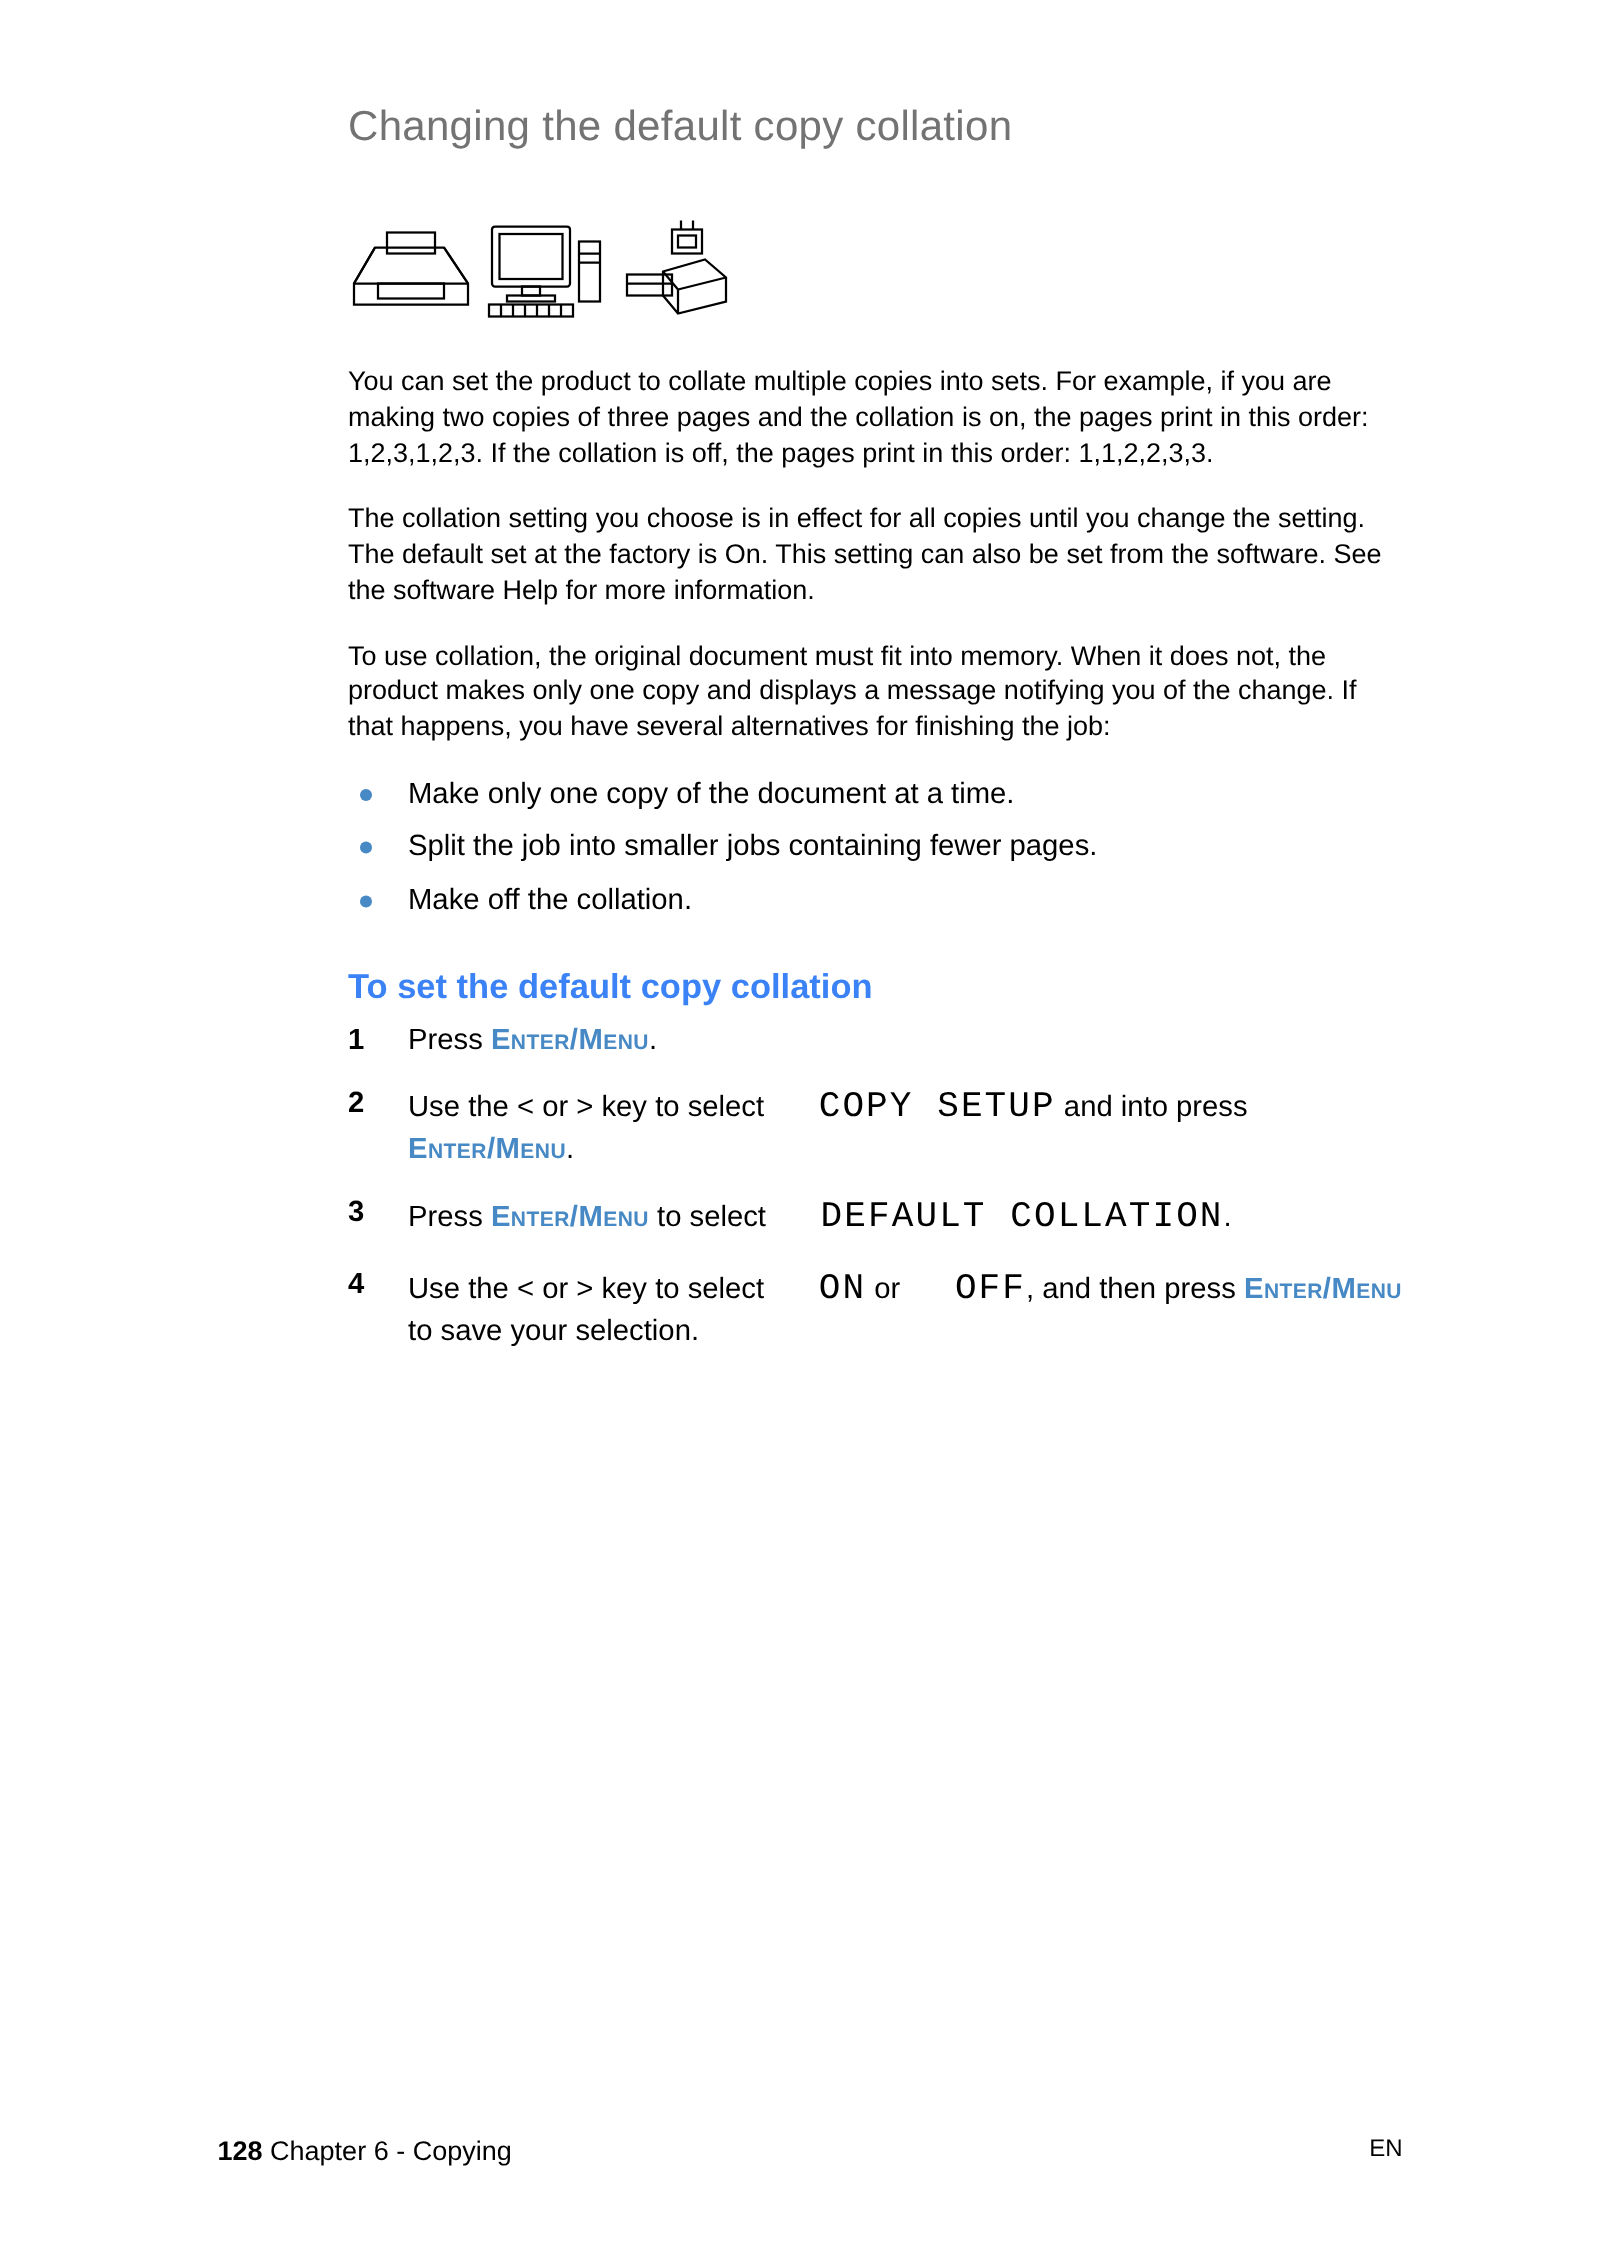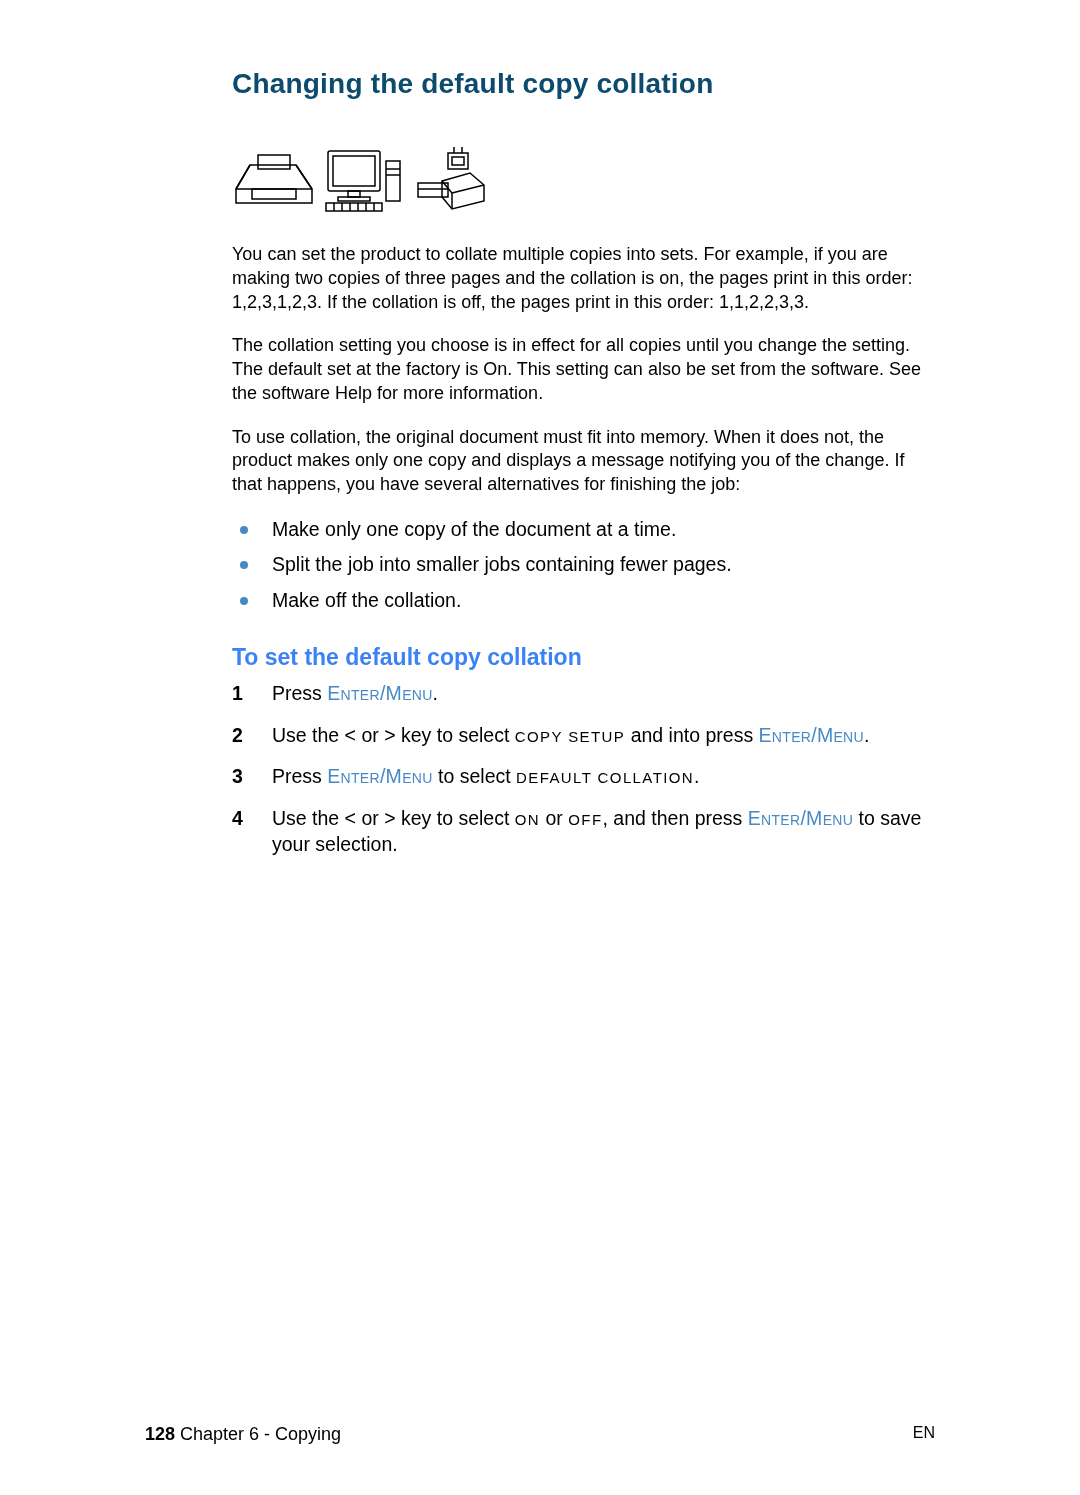--- a/index.html
+++ b/index.html
@@ -8,23 +8,23 @@
       height: 1495px;
       background: #ffffff;
       font-family: Arial, Helvetica, sans-serif;
       position: relative;
       color: #000000;
     }
     .page {
       padding: 68px 143px 0 232px;
     }
     h1 {
-      color: #0c4a6e;
+      color: #737373;
       font-size: 28px;
-      font-weight: bold;
+      font-weight: normal;
       margin-bottom: 45px;
       letter-spacing: 0.2px;
     }
     .icon-row {
       margin-bottom: 30px;
     }
     .icon-row svg {
       display: block;
     }
     .body-text {
@@ -79,25 +79,27 @@
       position: absolute;
       left: 0;
       top: 0;
       font-weight: bold;
       font-size: 19.5px;
     }
     .smallcaps {
       color: #4789c5;
       font-variant: small-caps;
       letter-spacing: 0.3px;
+      font-weight: bold;
     }
     .lcd {
-      font-family: Liberation Sans, sans-serif;
+      font-family: Liberation Mono, monospace;
       letter-spacing: 1.4px;
-      font-size: 15px;
+      font-size: 24px;
+      margin-left: 31px;
     }
     .footer {
       position: absolute;
       bottom: 50px;
       left: 0;
       width: 1080px;
       padding: 0 145px 0 145px;
       font-size: 18px;
       display: flex;
       justify-content: space-between;

